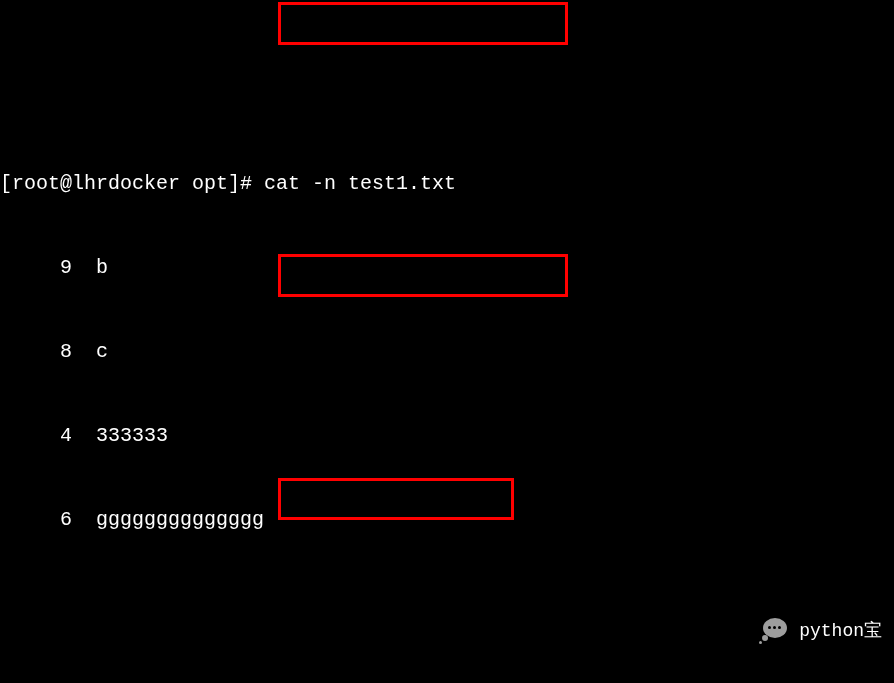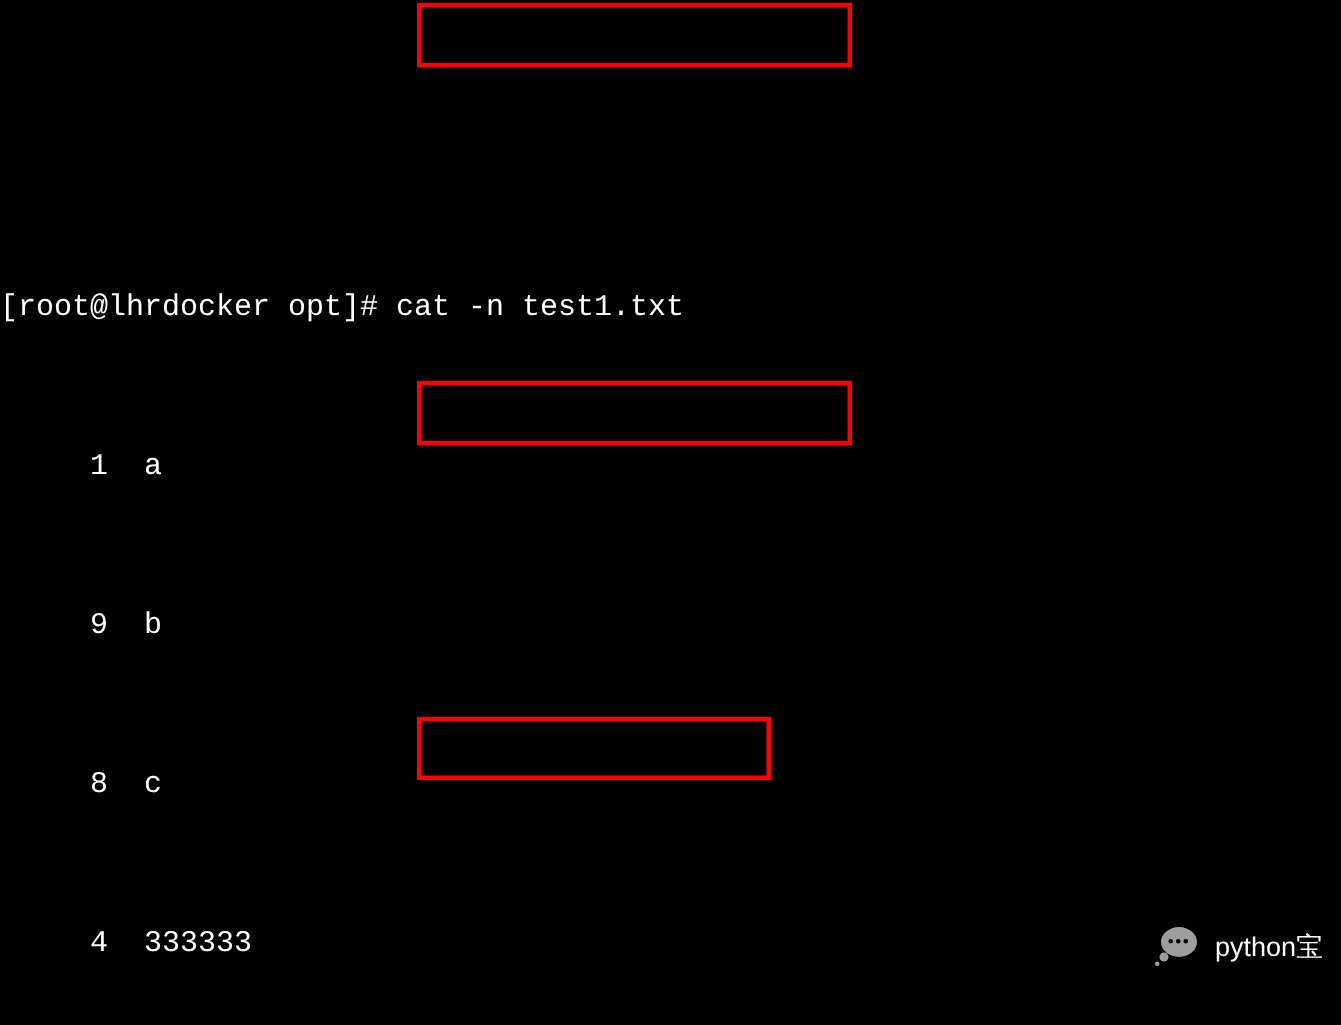--- a/index.html
+++ b/index.html
@@ -20,21 +20,20 @@
       padding-top: 2px;
     }
     .terminal {
       position: relative;
       white-space: pre;
     }
     .line {
       white-space: pre;
       position: relative;
       height: 28px;
-      margin-top: 22px;
     }
     .highlight {
       position: absolute;
       border: 3px solid #ff0000;
       pointer-events: none;
       z-index: 10;
     }
     .highlight-1 {
       left: 278px;
       top: 0px;
@@ -54,21 +53,21 @@
       height: 42px;
     }
     .watermark {
       position: absolute;
       right: 12px;
       bottom: 38px;
       display: flex;
       align-items: center;
       gap: 8px;
       color: #ffffff;
-      font-family: Liberation Sans, sans-serif;
+      font-family: Liberation Mono, monospace;
       font-size: 18px;
       z-index: 20;
     }
     .watermark-icon {
       width: 32px;
       height: 26px;
       position: relative;
     }
     .bubble-main {
       position: absolute;
@@ -111,21 +110,20 @@
   </style>
 </head>
 <body>
 
 <div class="terminal">
   <div class="highlight highlight-1"></div>
   <div class="highlight highlight-2"></div>
   <div class="highlight highlight-3"></div>
 
   <div class="line"><span>[root@lhrdocker opt]# </span><span>cat -n test1.txt</span></div>
-  <div class="line">     1  a</div>
   <div class="line">     9  b</div>
   <div class="line">     8  c</div>
   <div class="line">     4  333333</div>
   <div class="line">     6  gggggggggggggg</div>
   
   
   
   
   
   

